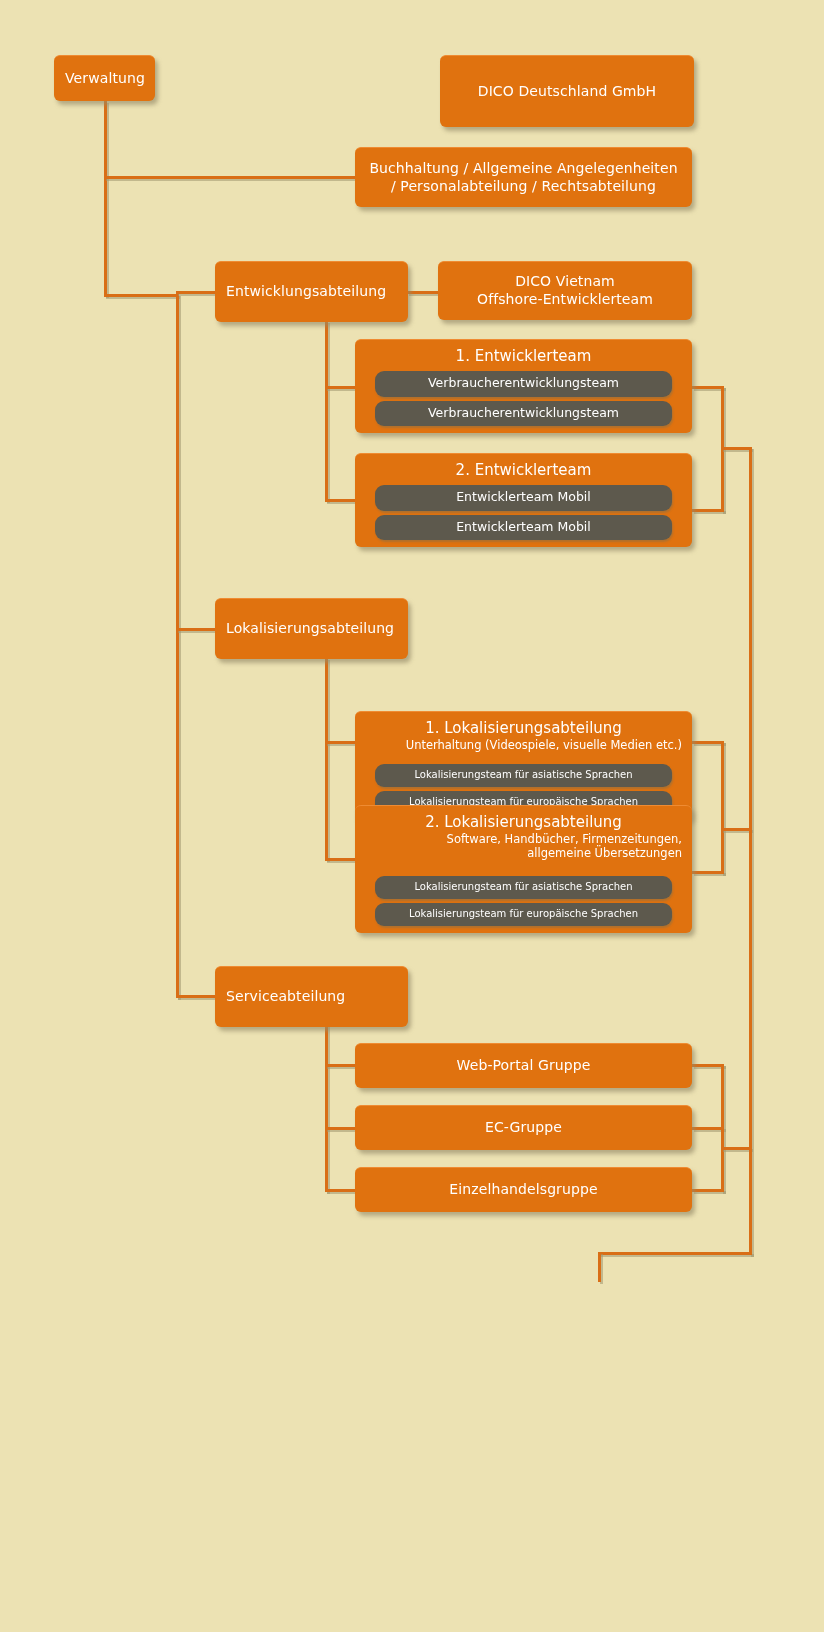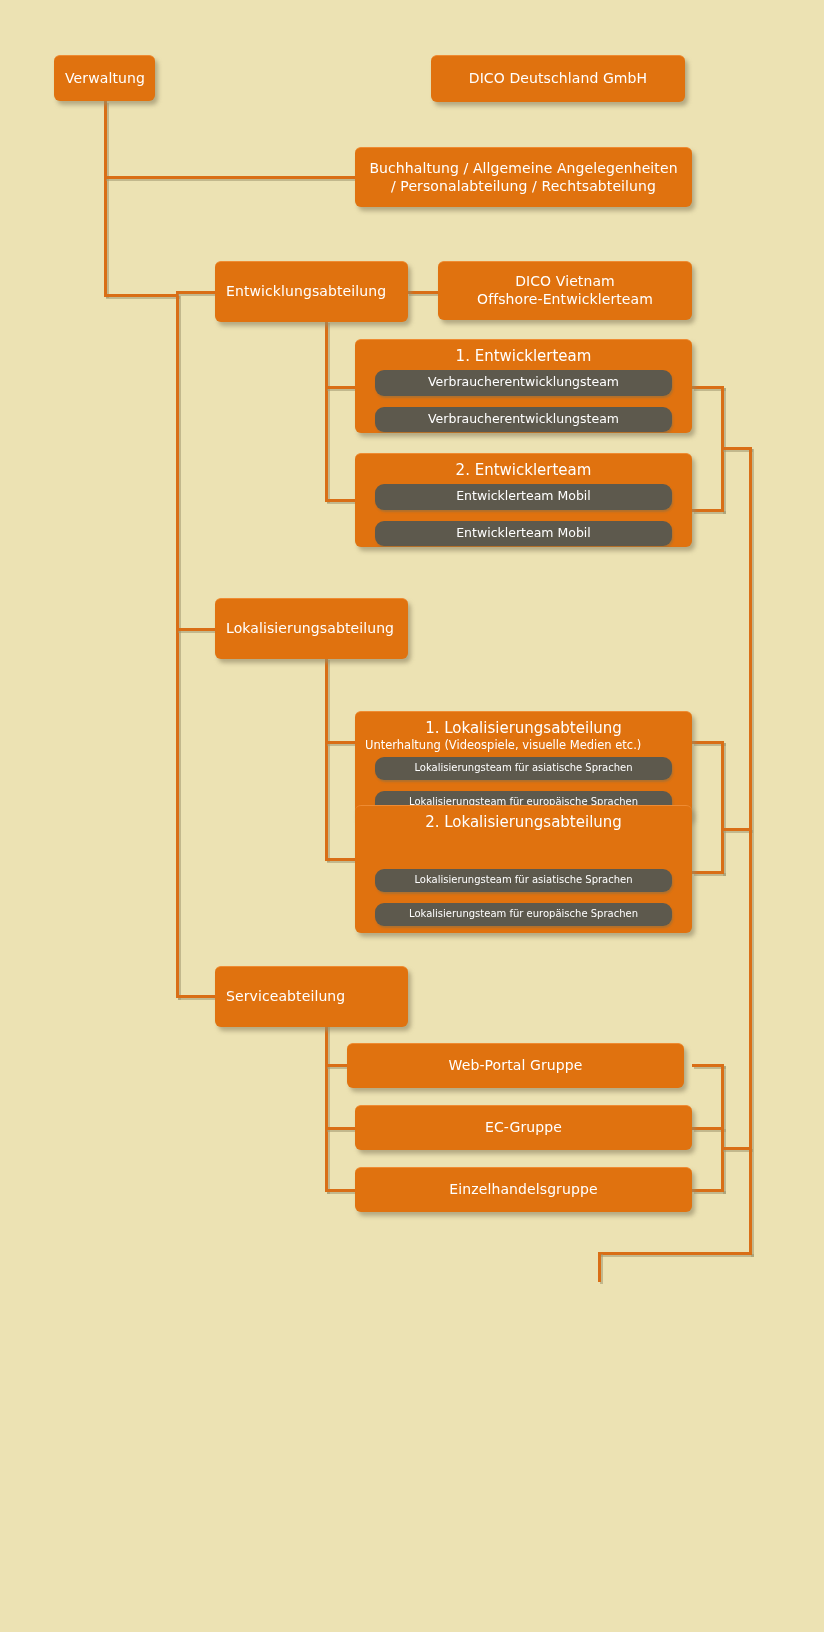--- a/index.html
+++ b/index.html
@@ -65,32 +65,32 @@
     width: 100%;
     text-align: center;
     padding: 0 10px;
     box-sizing: border-box;
   }
   .group.align-left .ghead { text-align: center; padding-left: 10px; }
   .group .gsub {
     font-size: 11.5px;
     line-height: 1.24;
     width: 100%;
-    text-align: left;
+    text-align: right;
     padding: 1px 10px 0;
     box-sizing: border-box;
     white-space: pre-line;
   }
   .group .kids {
     width: 100%;
     padding: 5px 20px 7px;
     box-sizing: border-box;
     display: flex;
     flex-direction: column;
-    gap: 11px;
+    gap: 4px;
     margin-top: auto;
   }
   .chip {
     background: #5d594d;
     border-radius: 9px;
     color: #ffffff;
     font-size: 12.5px;
     line-height: 1;
     padding: 6px 4px 7px;
     text-align: center;
@@ -149,21 +149,21 @@
   <div class="conn h" style="left:721px; top:1147px; width:30px;"></div>
 
   <div class="conn v" style="left:749px; top:447px; height:808px;"></div>
   <div class="conn h" style="left:598px; top:1252px; width:154px;"></div>
   <div class="conn v" style="left:598px; top:1252px; height:30px;"></div>
 
   <div class="node left-title" style="left:54px; top:55px; width:101px; height:46px;">
     <span class="title">Verwaltung</span>
   </div>
 
-  <div class="node" style="left:431px; top:55px; width:254px; height:47px;">
+  <div class="node" style="left:440px; top:55px; width:254px; height:72px;">
     <span class="title">DICO Deutschland GmbH</span>
   </div>
 
   <div class="node" style="left:355px; top:147px; width:337px; height:60px;">
     <span class="title">Buchhaltung / Allgemeine Angelegenheiten
 / Personalabteilung / Rechtsabteilung</span>
   </div>
 
   <div class="node left-title" style="left:215px; top:261px; width:193px; height:61px;">
     <span class="title">Entwicklungsabteilung</span>
@@ -198,31 +198,33 @@
     <span class="ghead">1. Lokalisierungsabteilung</span>
     <span class="gsub">Unterhaltung (Videospiele, visuelle Medien etc.)</span>
     <div class="kids">
       <div class="chip small">Lokalisierungsteam für asiatische Sprachen</div>
       <div class="chip small">Lokalisierungsteam für europäische Sprachen</div>
     </div>
   </div>
 
   <div class="node group" style="left:355px; top:805px; width:337px; height:128px;">
     <span class="ghead">2. Lokalisierungsabteilung</span>
+    <span class="gsub">Software, Handbücher, Firmenzeitungen,
+allgemeine Übersetzungen</span>
     <div class="kids">
       <div class="chip small">Lokalisierungsteam für asiatische Sprachen</div>
       <div class="chip small">Lokalisierungsteam für europäische Sprachen</div>
     </div>
   </div>
 
   <div class="node left-title" style="left:215px; top:966px; width:193px; height:61px;">
     <span class="title">Serviceabteilung</span>
   </div>
 
-  <div class="node" style="left:347px; top:1043px; width:337px; height:45px;">
+  <div class="node" style="left:355px; top:1043px; width:337px; height:45px;">
     <span class="title">Web-Portal Gruppe</span>
   </div>
 
   <div class="node" style="left:355px; top:1105px; width:337px; height:45px;">
     <span class="title">EC-Gruppe</span>
   </div>
 
   <div class="node" style="left:355px; top:1167px; width:337px; height:45px;">
     <span class="title">Einzelhandelsgruppe</span>
   </div>

